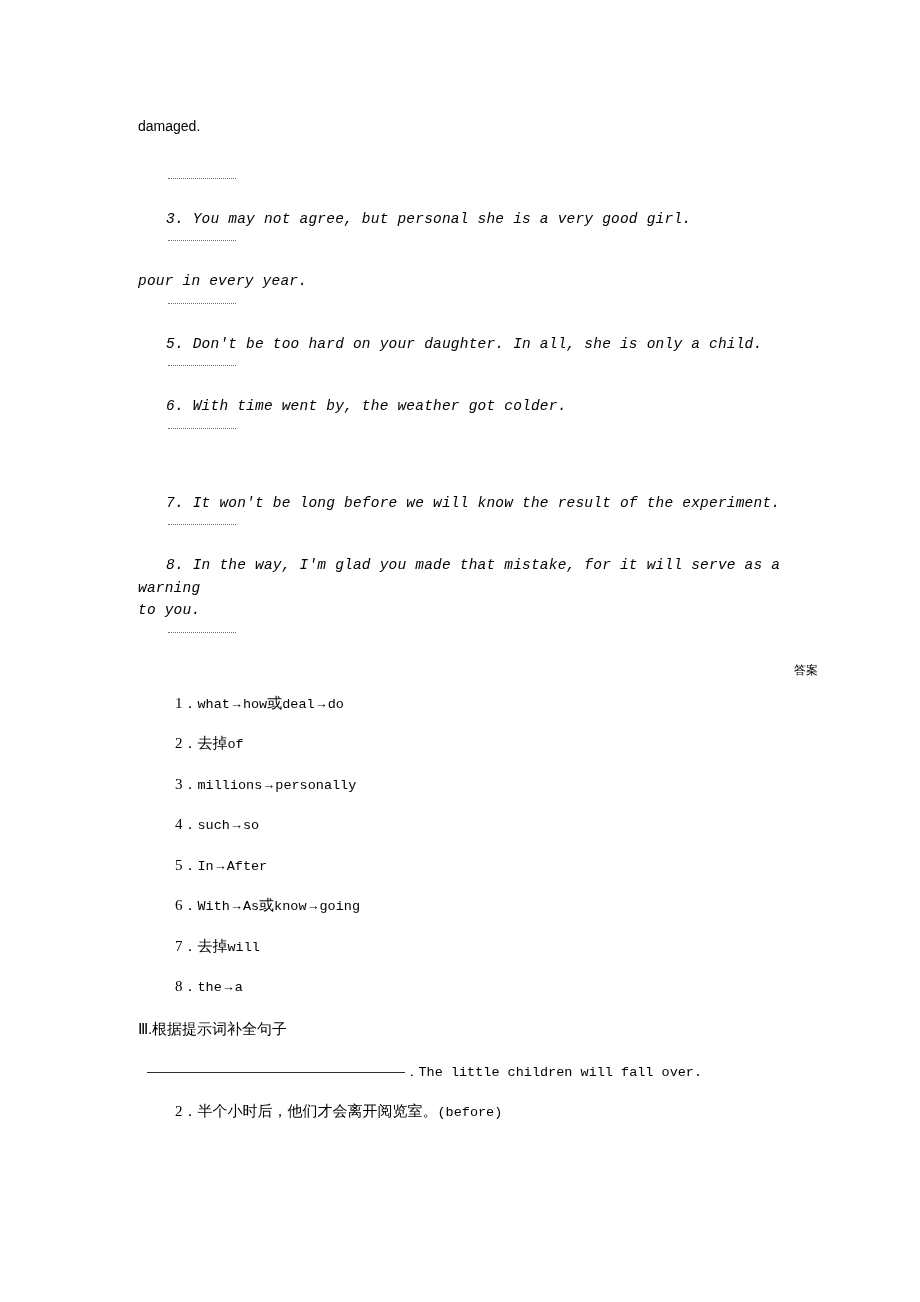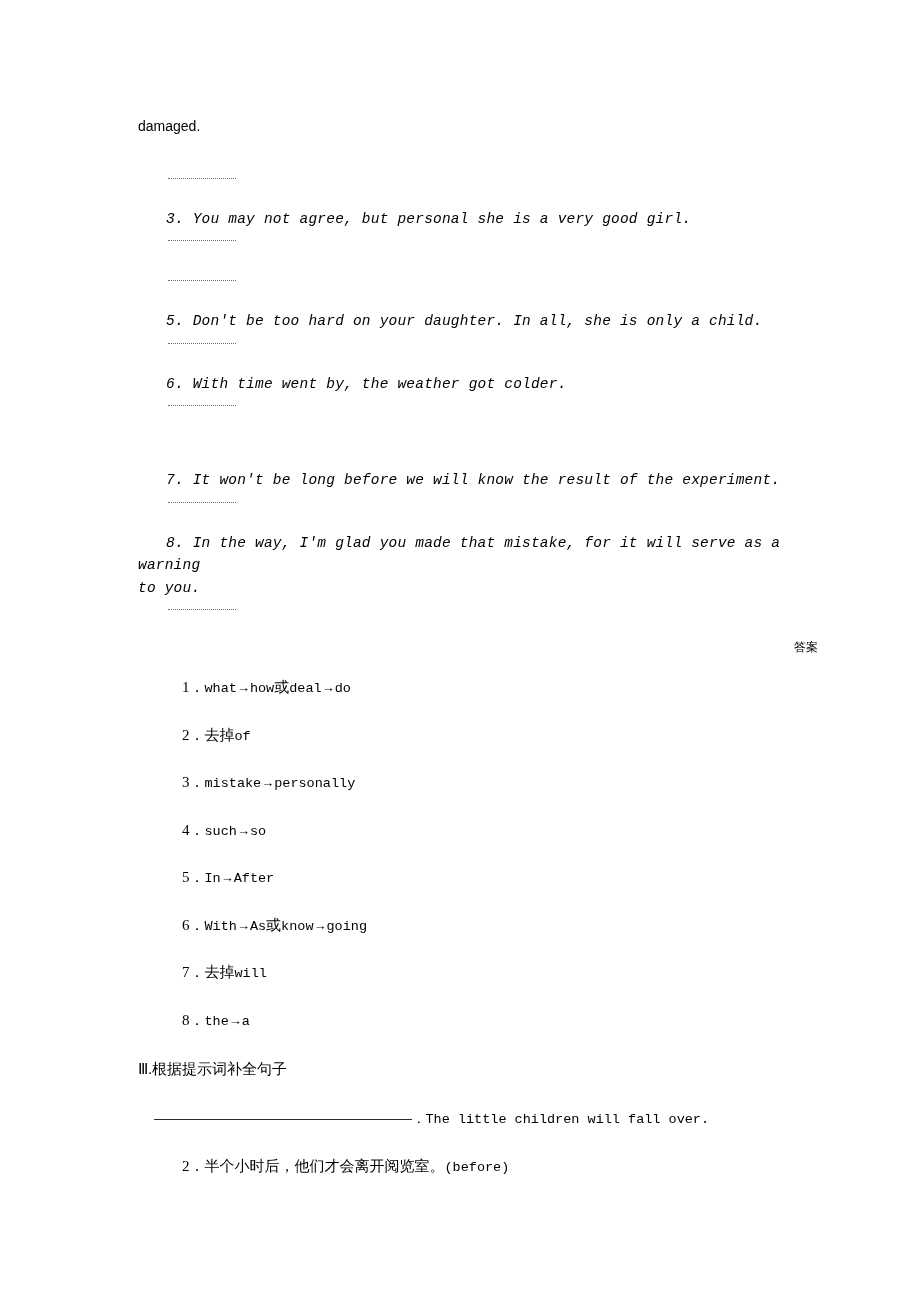--- a/index.html
+++ b/index.html
@@ -68,21 +68,21 @@
     font-family: Liberation Sans, sans-serif;
     font-size: 12px;
     margin: 0 0 6px 0;
     padding-right: 20px;
   }
   .ans-line {
     font-family: "Liberation Serif", serif;
     font-size: 15px;
     line-height: 1.0;
     text-indent: 28px;
-    margin: 16px;
+    margin: 9px;
     padding: 8px 0 8px 0;
   }
   .ans-line .en {
     font-family: "Liberation Mono", monospace;
     font-size: 13.5px;
   }
   .arrow {
     font-family: "Liberation Sans", sans-serif;
     font-size: 13px;
   }
@@ -113,20 +113,21 @@
     <div class="blank-row">
       <span class="blank"></span>
     </div>
 
     <div class="mono q-line indent">3. You may not agree, but personal she is a very good girl.</div>
 
     <div class="blank-row">
       <span class="blank"></span>
     </div>
 
+    <div class="mono q-line">pour in every year.</div>
 
     <div class="blank-row">
       <span class="blank"></span>
     </div>
 
     <div class="mono q-line indent">5. Don't be too hard on your daughter. In all, she is only a child.</div>
 
     <div class="blank-row">
       <span class="blank"></span>
     </div>
@@ -156,21 +157,21 @@
 
     <div class="ans-line">
       <span>1．</span><span class="en">what</span><span class="arrow">→</span><span class="en">how</span><span>或</span><span class="en">deal</span><span class="arrow">→</span><span class="en">do</span>
     </div>
 
     <div class="ans-line">
       <span>2．</span><span>去掉</span><span class="en">of</span>
     </div>
 
     <div class="ans-line">
-      <span>3．</span><span class="en">mistake</span><span class="arrow">→</span><span class="en">personally</span>
+      <span>3．</span><span class="en">millions</span><span class="arrow">→</span><span class="en">personally</span>
     </div>
 
     <div class="ans-line">
       <span>4．</span><span class="en">such</span><span class="arrow">→</span><span class="en">so</span>
     </div>
 
     <div class="ans-line">
       <span>5．</span><span class="en">In</span><span class="arrow">→</span><span class="en">After</span>
     </div>
 

